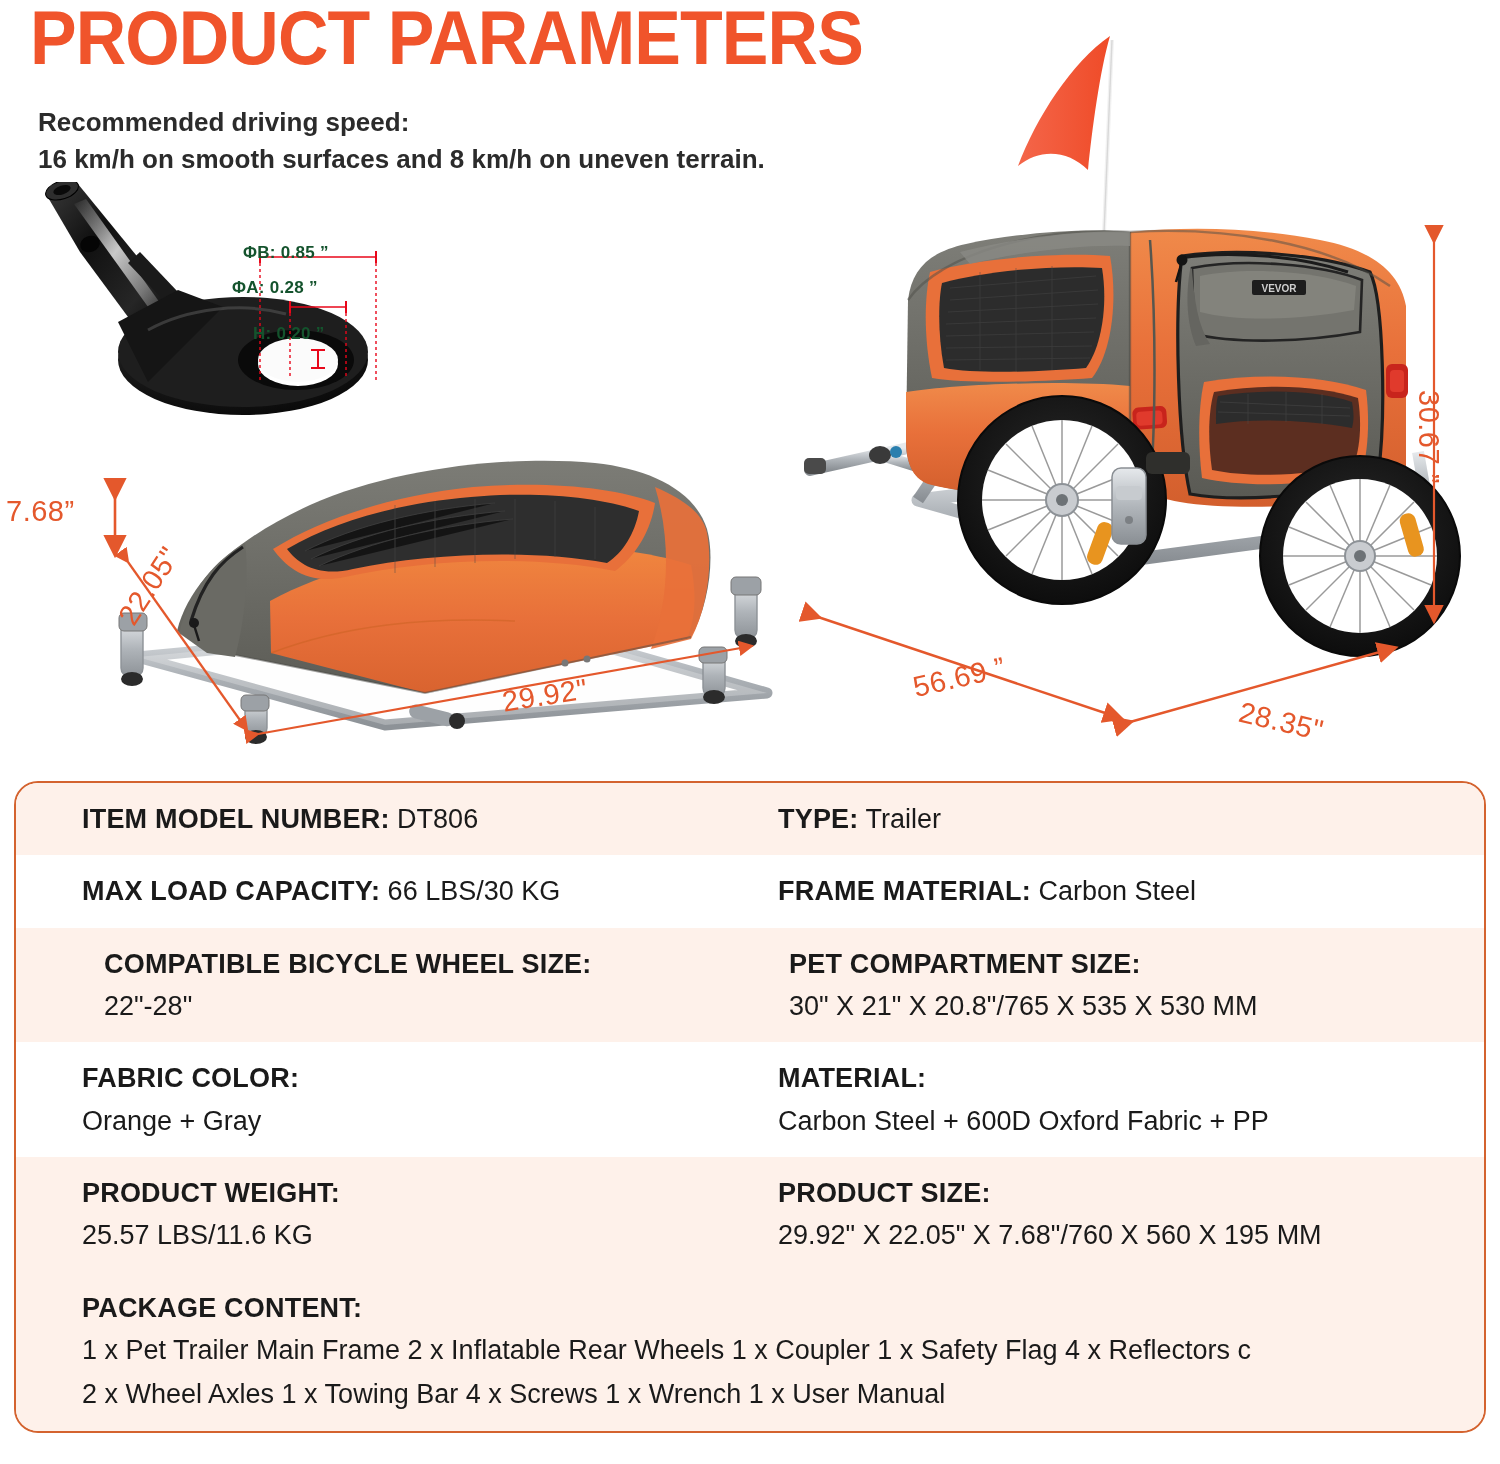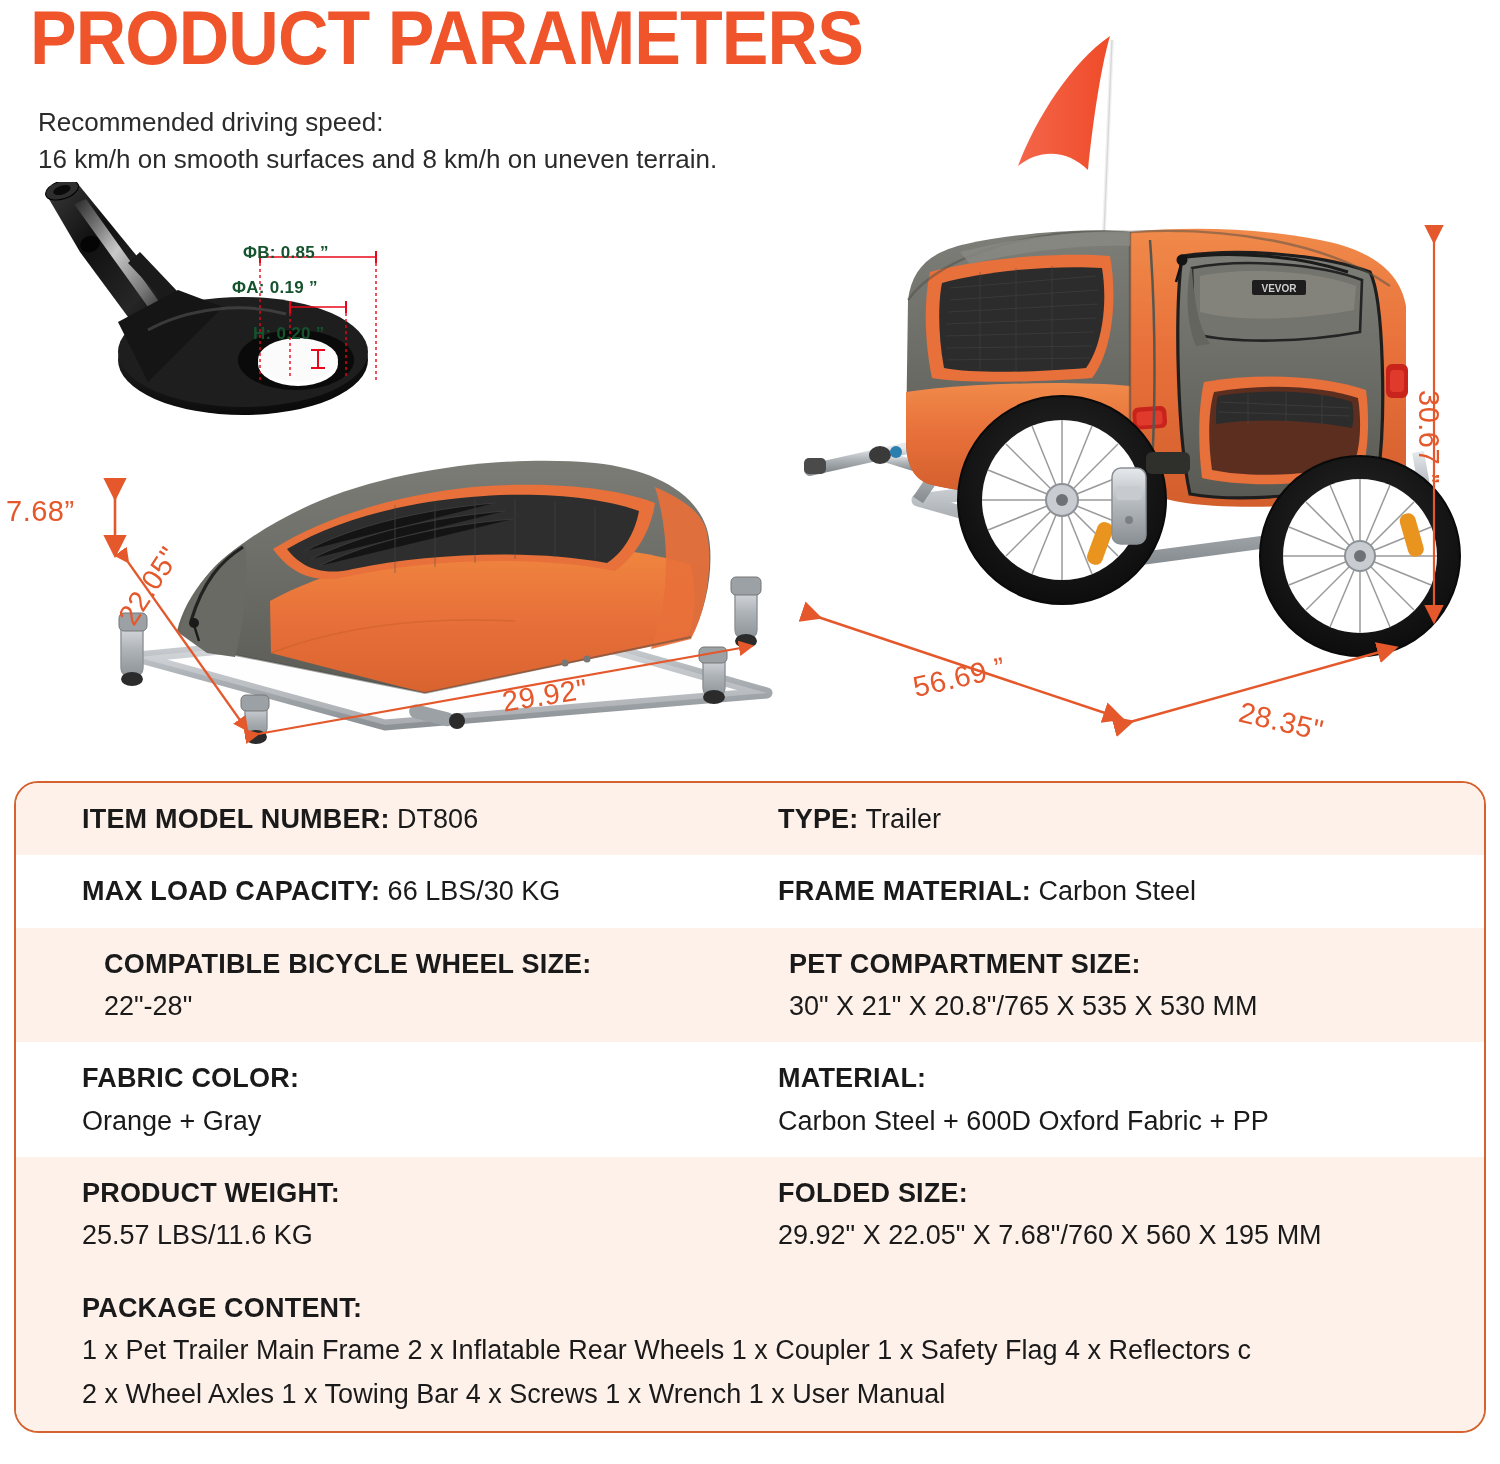--- a/index.html
+++ b/index.html
@@ -25,21 +25,21 @@
     transform-origin: left center;
     line-height: 1.1;
     white-space: nowrap;
   }
   .subtitle {
     position: absolute;
     left: 38px; top: 104px;
     font-size: 26px;
     color: #2b2b2b;
     line-height: 1.42;
-    font-weight: 400;
+    font-weight: 700;
     white-space: nowrap;
   }
 
   
   .coupler-wrap { position: absolute; left: 28px; top: 182px; width: 390px; height: 250px; }
   .coupler-svg { width: 390px; height: 250px; display: block; }
   .dim-red {
     position: absolute;
     color: #14532d;
     font-weight: 700;
@@ -176,21 +176,21 @@
       <line x1="318" y1="119" x2="318" y2="131" stroke="#E8071A" stroke-width="2"></line>
       <line x1="262" y1="125" x2="262" y2="196" stroke="#E8071A" stroke-width="1.4" stroke-dasharray="3,3"></line>
       <line x1="318" y1="125" x2="318" y2="196" stroke="#E8071A" stroke-width="1.4" stroke-dasharray="3,3"></line>
 
       <line x1="290" y1="168" x2="290" y2="186" stroke="#E8071A" stroke-width="2"></line>
       <line x1="283" y1="168" x2="297" y2="168" stroke="#E8071A" stroke-width="2"></line>
       <line x1="283" y1="186" x2="297" y2="186" stroke="#E8071A" stroke-width="2"></line>
     </svg>
   </div>
   <div class="dim-red dim-b">ΦB: 0.85 ”</div>
-  <div class="dim-red dim-a">ΦA: 0.19 ”</div>
+  <div class="dim-red dim-a">ΦA: 0.28 ”</div>
   <div class="dim-red dim-h">H: 0.20 ”</div>
 
   <div class="folded-wrap">
     <svg class="folded-svg" viewBox="0 0 700 320">
       <defs>
         <linearGradient id="fOrange" x1="0" y1="0" x2="0" y2="1">
           <stop offset="0" stop-color="#F0873F"></stop>
           <stop offset="0.5" stop-color="#E8703A"></stop>
           <stop offset="1" stop-color="#D9632F"></stop>
         </linearGradient>
@@ -501,21 +501,21 @@
           <span class="lbl">MATERIAL:</span>
           <span class="val">Carbon Steel + 600D Oxford Fabric + PP</span>
         </div>
       </div>
       <div class="spec-row alt" style="background: rgb(254, 241, 234);">
         <div class="cell stack ">
           <span class="lbl">PRODUCT WEIGHT:</span>
           <span class="val">25.57 LBS/11.6 KG</span>
         </div>
         <div class="cell stack right">
-          <span class="lbl">FOLDED SIZE:</span>
+          <span class="lbl">PRODUCT SIZE:</span>
           <span class="val">29.92" X 22.05" X 7.68"/760 X 560 X 195 MM</span>
         </div>
       </div>
       <div class="spec-row alt" style="background: rgb(254, 241, 234);">
         <div class="cell stack full">
           <span class="lbl">PACKAGE CONTENT:</span>
           <span class="val pkg-line">1 x Pet Trailer Main Frame 2 x Inflatable Rear Wheels 1 x Coupler 1 x Safety Flag 4 x Reflectors c</span>
           <span class="val pkg-line">2 x Wheel Axles 1 x Towing Bar 4 x Screws 1 x Wrench 1 x User Manual</span>
         </div>
       </div>

